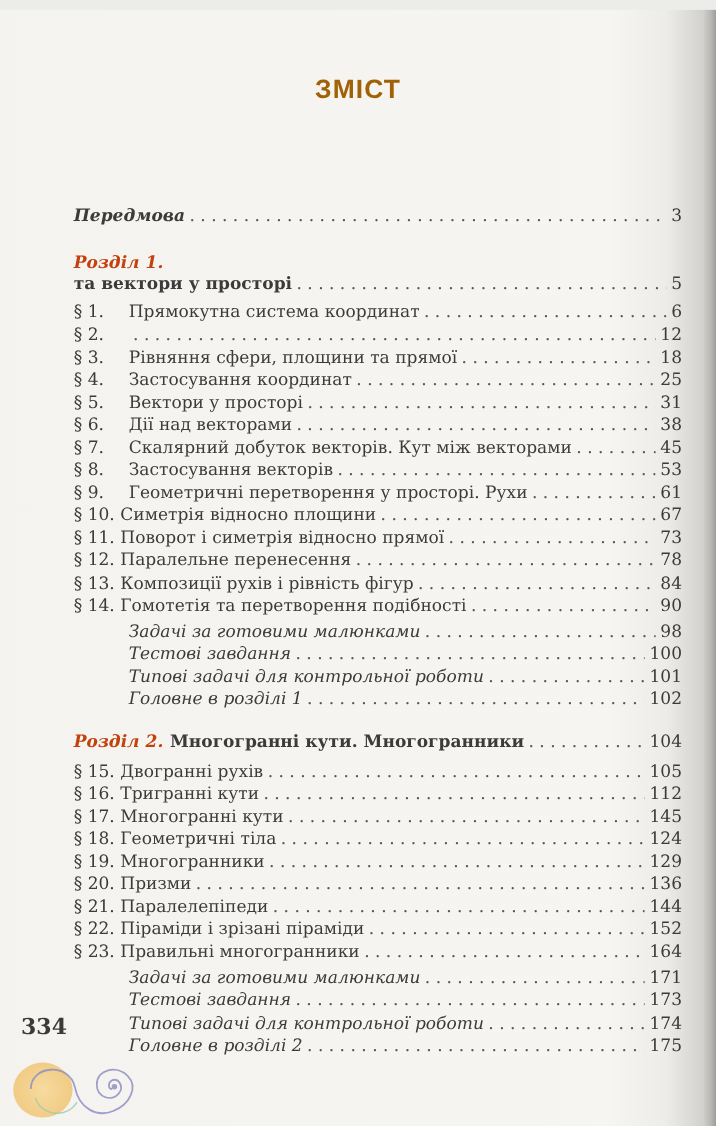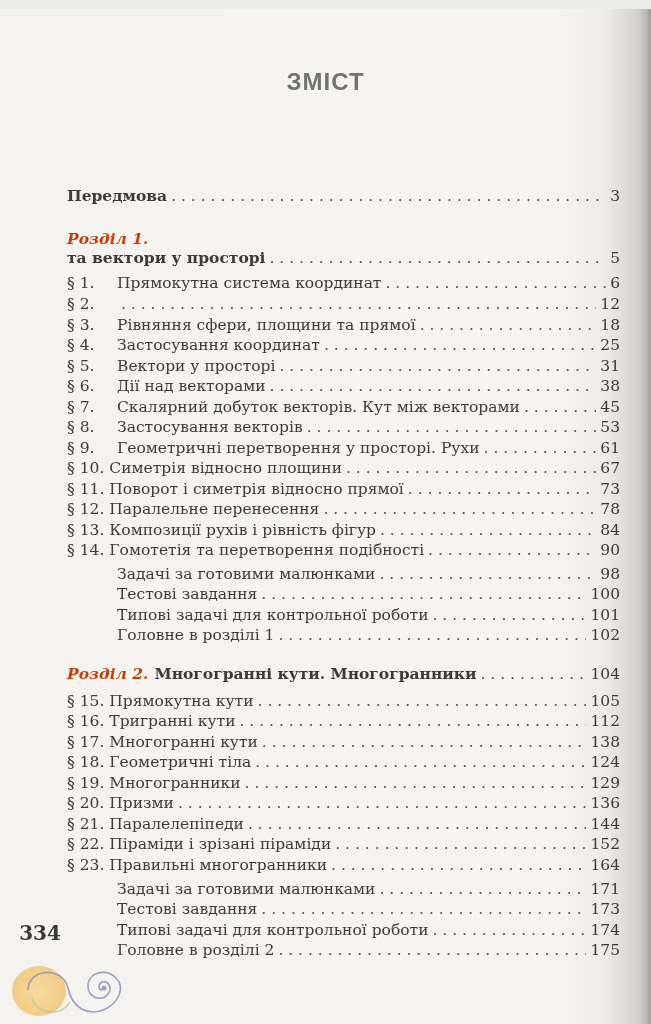--- a/index.html
+++ b/index.html
@@ -35,21 +35,21 @@
     }
     .toc-title {
       position: absolute;
       left: 0; width: 651px;
       top: 68px;
       text-align: center;
       font-family: "Liberation Sans", "DejaVu Sans", sans-serif;
       font-weight: bold;
       font-size: 24px;
       letter-spacing: 1px;
-      color: #737373;
+      color: #a16207;
     }
     .row {
       position: absolute;
       left: 67px;
       width: 553px;
       height: 20px;
       display: flex;
       align-items: baseline;
       font-size: 15.5px;
       line-height: 20px;
@@ -75,20 +75,21 @@
     }
     .row .dots::before {
       content: ". . . . . . . . . . . . . . . . . . . . . . . . . . . . . . . . . . . . . . . . . . . . . . . . . . . . . . . . . . . . . . . . . . . . . . . . . . . . . . . . . . . . . . . . . . . . .";
       letter-spacing: 0;
     }
     .row .page-num {
       flex: 0 0 auto;
       text-align: right;
     }
     .italic {
+      font-style: italic;
     }
     .bold {
       font-weight: bold;
     }
     .sub {
       left: 117px;
       width: 503px;
       align-items: center;
     }
     .chapter-prefix {
@@ -253,35 +254,35 @@
 
 <div class="row" style="top:664px;">
   <span class="chapter-prefix">Розділ 2.</span>
   <span class="label chapter-title">Многогранні кути. Многогранники</span>
   <span class="dots"></span>
   <span class="page-num">104</span>
 </div>
 
 <div class="row" style="top:691px;">
   <span class="num wide">§ 15.</span>
-  <span class="label">Прямокутна кути</span>
+  <span class="label">Двогранні рухів</span>
   <span class="dots"></span>
   <span class="page-num">105</span>
 </div>
 <div class="row" style="top:711px;">
   <span class="num wide">§ 16.</span>
   <span class="label">Тригранні кути</span>
   <span class="dots"></span>
   <span class="page-num">112</span>
 </div>
 <div class="row" style="top:732px;">
   <span class="num wide">§ 17.</span>
   <span class="label">Многогранні кути</span>
   <span class="dots"></span>
-  <span class="page-num">138</span>
+  <span class="page-num">145</span>
 </div>
 <div class="row" style="top:752px;">
   <span class="num wide">§ 18.</span>
   <span class="label">Геометричні тіла</span>
   <span class="dots"></span>
   <span class="page-num">124</span>
 </div>
 <div class="row" style="top:773px;">
   <span class="num wide">§ 19.</span>
   <span class="label">Многогранники</span>

